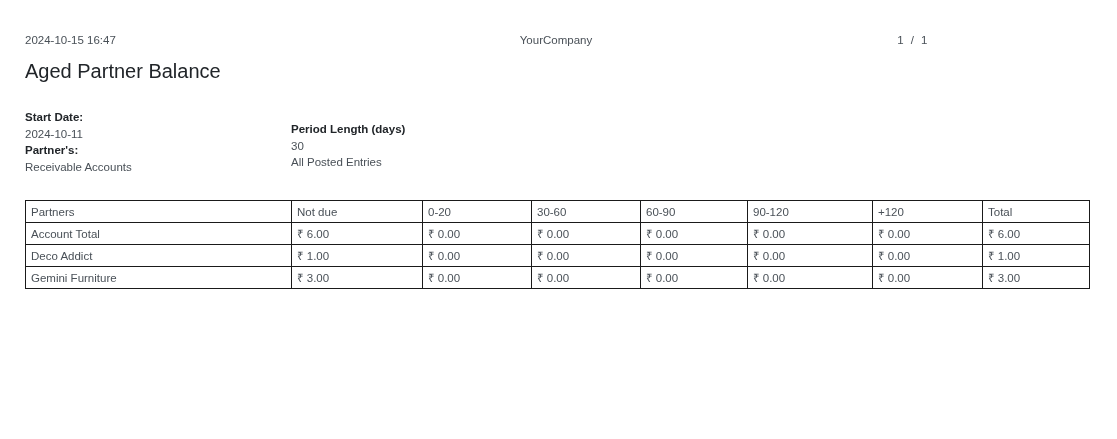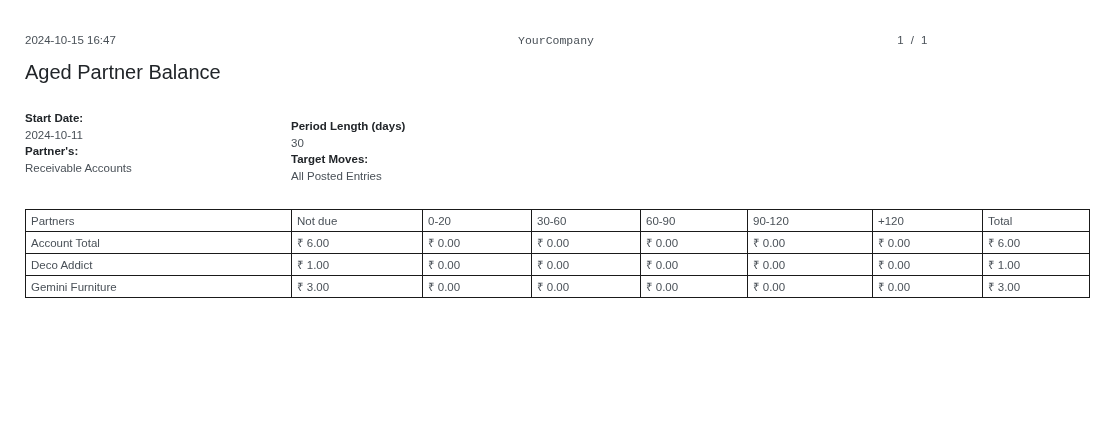--- a/index.html
+++ b/index.html
@@ -17,33 +17,34 @@
   }
   .report-header {
     display: flex;
     align-items: baseline;
     padding: 34px 30px 0 25px;
     font-size: 11.5px;
     color: #495057;
     gap: 10px;
   }
   .report-header .hdr-left  { flex: 1; text-align: left; }
-  .report-header .hdr-center{ flex: 1; text-align: center; font-family: Liberation Mono, monospace; }
+  .report-header .hdr-center{ flex: 1; text-align: center; }
   .report-header .hdr-right { flex: 1; text-align: center; letter-spacing: 2px; }
   .page-title {
     margin: 14px 25px 0 25px;
     font-size: 20px;
     font-weight: 400;
     color: #212529;
   }
   .filters {
     display: flex;
     margin: 26px 28px 0 25px;
     font-size: 11.5px;
     line-height: 16.5px;
+    align-items: center;
   }
   .filter-col-left  { width: 266px; flex: 0 0 auto; }
   .filter-col-right { flex: 1; margin-top: 8px; }
   .flabel { font-weight: 700; color: #212529; }
   .fvalue { color: #495057; }
   .balance-table {
     width: 1064px;
     margin: 25px 28px 4px 25px;
     border-collapse: collapse;
     table-layout: fixed;
@@ -77,21 +78,20 @@
   <div class="filters">
     <div class="filter-col-left">
       <div class="flabel">Start Date:</div>
       <div class="fvalue">2024-10-11</div>
       <div class="flabel">Partner's:</div>
       <div class="fvalue">Receivable Accounts</div>
     </div>
     <div class="filter-col-right">
       <div class="flabel">Period Length (days)</div>
       <div class="fvalue">30</div>
-      <div class="flabel">Target Moves:</div>
       <div class="fvalue">All Posted Entries</div>
     </div>
   </div>
 
   <table class="balance-table">
     <colgroup>
       <col style="width:266px">
         <col style="width:131px">
         <col style="width:109px">
         <col style="width:109px">

